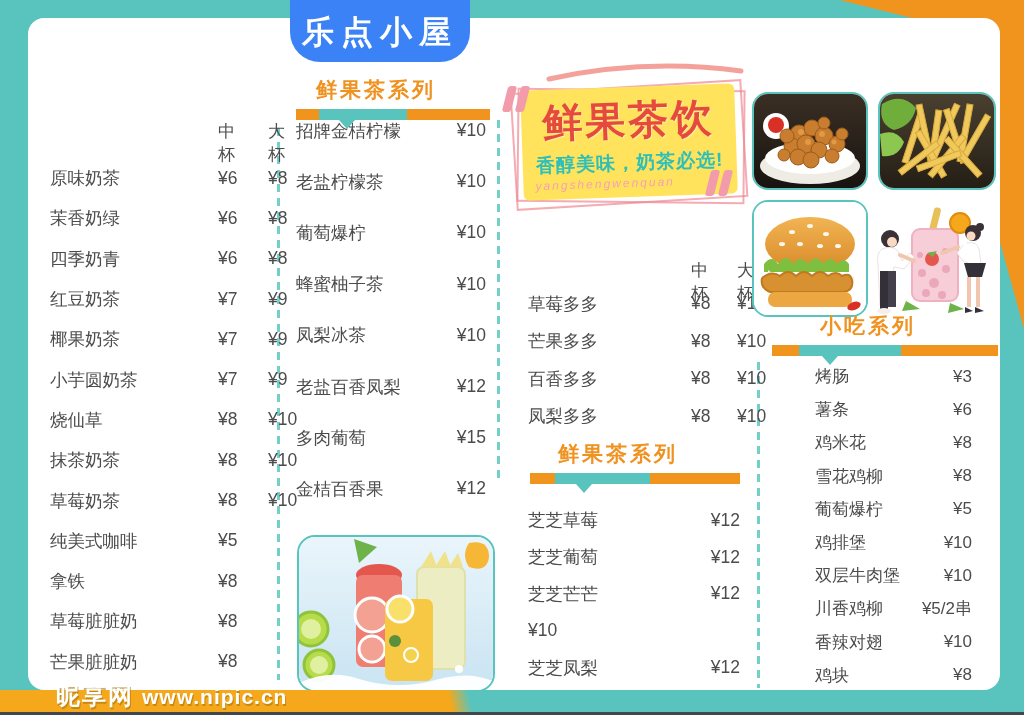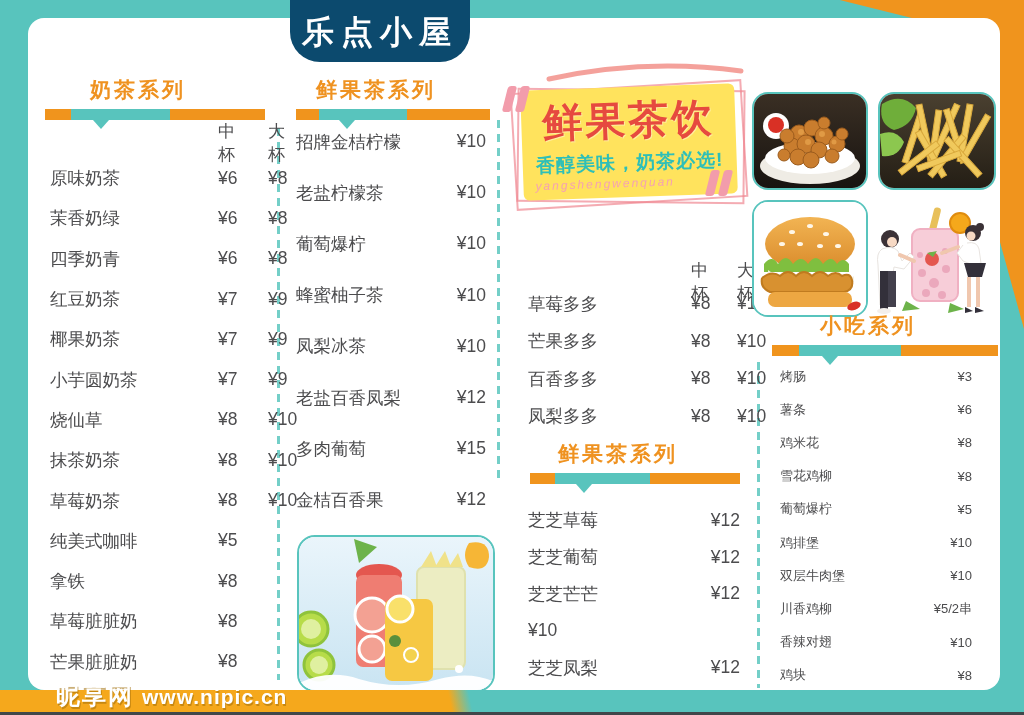--- a/index.html
+++ b/index.html
@@ -4,21 +4,21 @@
 <style>
   html,body{margin:0;padding:0;background:#888;}
   .canvas{position:relative;width:1024px;height:715px;overflow:hidden;
           background:#58c4bd;font-family:"Liberation Sans","DejaVu Sans",sans-serif;}
   
   .corner-orange{position:absolute;inset:0;background:#f0941d;
     clip-path:polygon(82% 0,100% 0,100% 46%,91.8% 3.5%);}
   .page{position:absolute;left:28px;top:18px;width:972px;height:672px;
         background:#ffffff;border-radius:16px;}
   .title-tab{position:absolute;left:290px;top:0;width:180px;height:62px;
-    background:#0c4a6e;border-radius:0 0 30px 30px;display:flex;align-items:center;
+    background:#3b82f6;border-radius:0 0 30px 30px;display:flex;align-items:center;
     justify-content:center;z-index:4;}
   .title-tab span{color:#fff;font-size:32px;font-weight:700;letter-spacing:7px;padding-top:4px;}
   
   .sec{position:absolute;z-index:3;}
   .sec .t{color:#ef9220;font-size:21px;font-weight:700;letter-spacing:3px;text-align:center;padding-right:34px;}
   .sec .bar{height:11px;margin-top:5px;display:flex;position:relative;}
   .sec .bar b{display:block;height:100%;}
   .sec .bar .s1{width:12%;background:#f0941d;}
   .sec .bar .s2{width:45%;background:#58c4bd;}
   .sec .bar .s3{flex:1;background:#f0941d;}
@@ -27,30 +27,30 @@
   
   .rows{position:absolute;color:#4c4c4e;z-index:3;}
   .row{display:flex;align-items:center;font-size:17.5px;}
   .g3{display:grid;grid-template-columns:1fr 50px 54px;align-items:center;}
   .g3 .pm,.g3 .pl{text-align:center;margin-left:47px;}
   .sp{justify-content:space-between;}
   .hdr{font-size:17px;color:#4c4c4e;}
   .c1{left:50px;top:120px;width:225px;}
   .c1 .hdr{height:38px;}
   .c1 .row:not(.hdr){height:40.3px;}
-  .c2{left:296px;top:116px;width:190px;}
+  .c2{left:296px;top:105px;width:190px;}
   .c2 .row{height:51.2px;}
   .pb{left:528px;top:259px;width:214px;}
   .pb .g3{grid-template-columns:1fr 46px 52px;}
   .pb .hdr{height:26px;}
   .pb .row:not(.hdr){height:37.5px;}
   .sm{left:528px;top:502px;width:212px;}
   .sm .row{height:36.8px;}
   .sn{left:780px;top:360px;width:192px;}
-  .sn .row{height:33.2px;font-size:13px;}
+  .sn .row{height:33.2px;font-size:17px;margin-left:35px;}
   
   .vdash{position:absolute;width:3px;z-index:2;
     background:repeating-linear-gradient(to bottom,#74cfc8 0 8px,transparent 8px 14px);}
   .d1{left:277px;top:128px;height:552px;}
   .d2{left:497px;top:120px;height:362px;}
   .d3{left:757px;top:362px;height:326px;}
   
   .banner-outline{position:absolute;border:2px solid rgba(240,135,145,.7);z-index:3;}
   .bo1{left:513px;top:86px;width:228px;height:114px;transform:rotate(-3.5deg);}
   .bo2{left:517px;top:89px;width:224px;height:110px;transform:rotate(0.6deg);}
@@ -94,28 +94,20 @@
   <div class="page"></div>
 
   <div class="title-tab">
     <span>乐点小屋</span>
   </div>
 
   <div class="vdash d1"></div>
   <div class="vdash d2"></div>
   <div class="vdash d3"></div>
 
-  <div class="sec" style="left:45px;top:76px;width:220px;">
-    <div class="t">奶茶系列</div>
-    <div class="bar">
-        <b class="s1"></b>
-        <b class="s2"></b>
-        <b class="s3"></b>
-      </div>
-  </div>
   <div class="rows c1">
     <div class="row g3 hdr">
       <span class="nm"></span>
       <span class="pm">中杯</span>
       <span class="pl">大杯</span>
     </div>
     <div>
 
         <div class="row g3">
           <span class="nm">原味奶茶</span>

